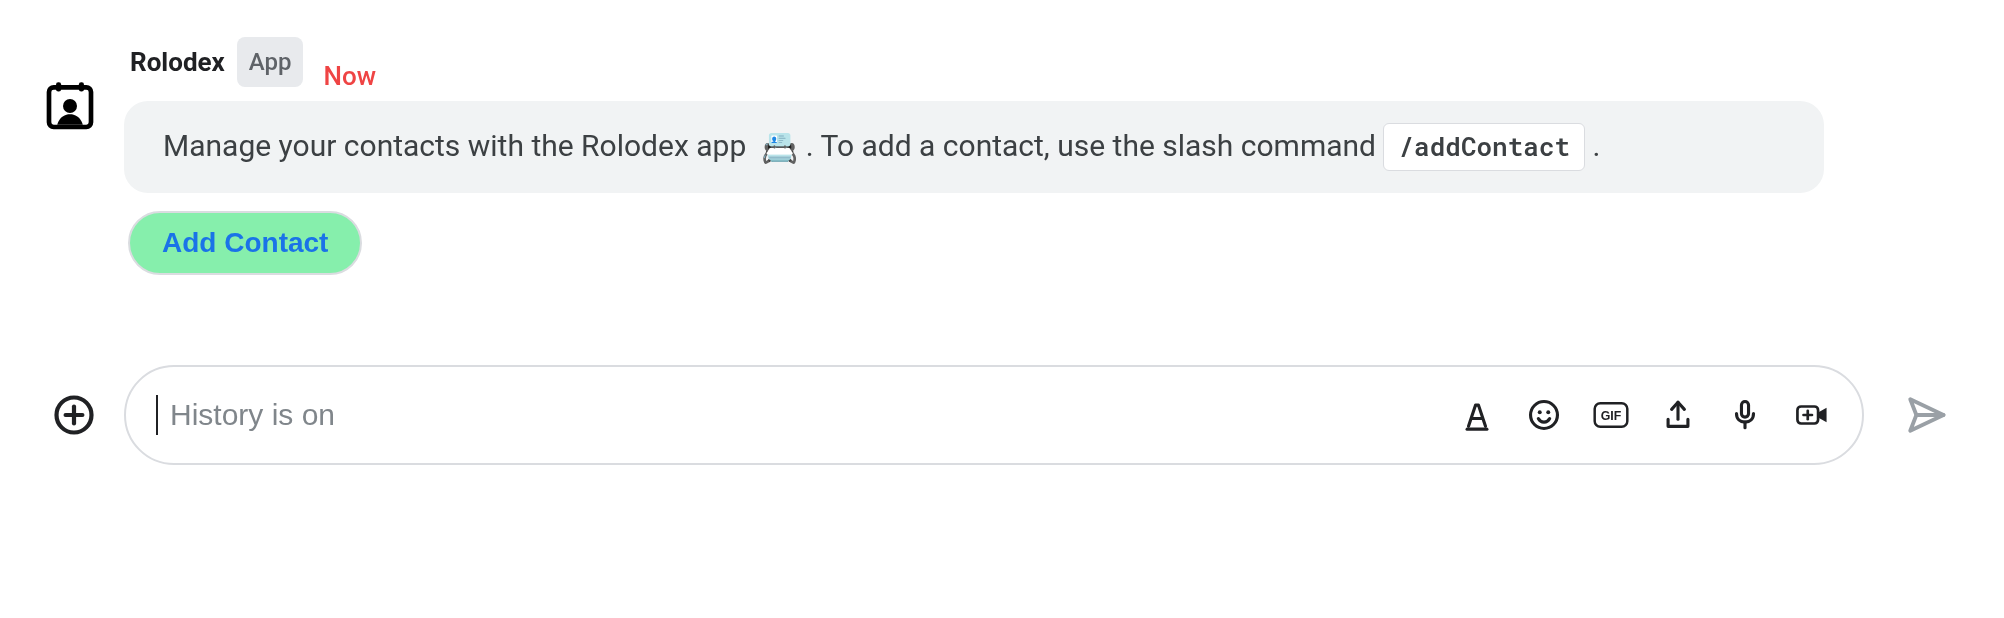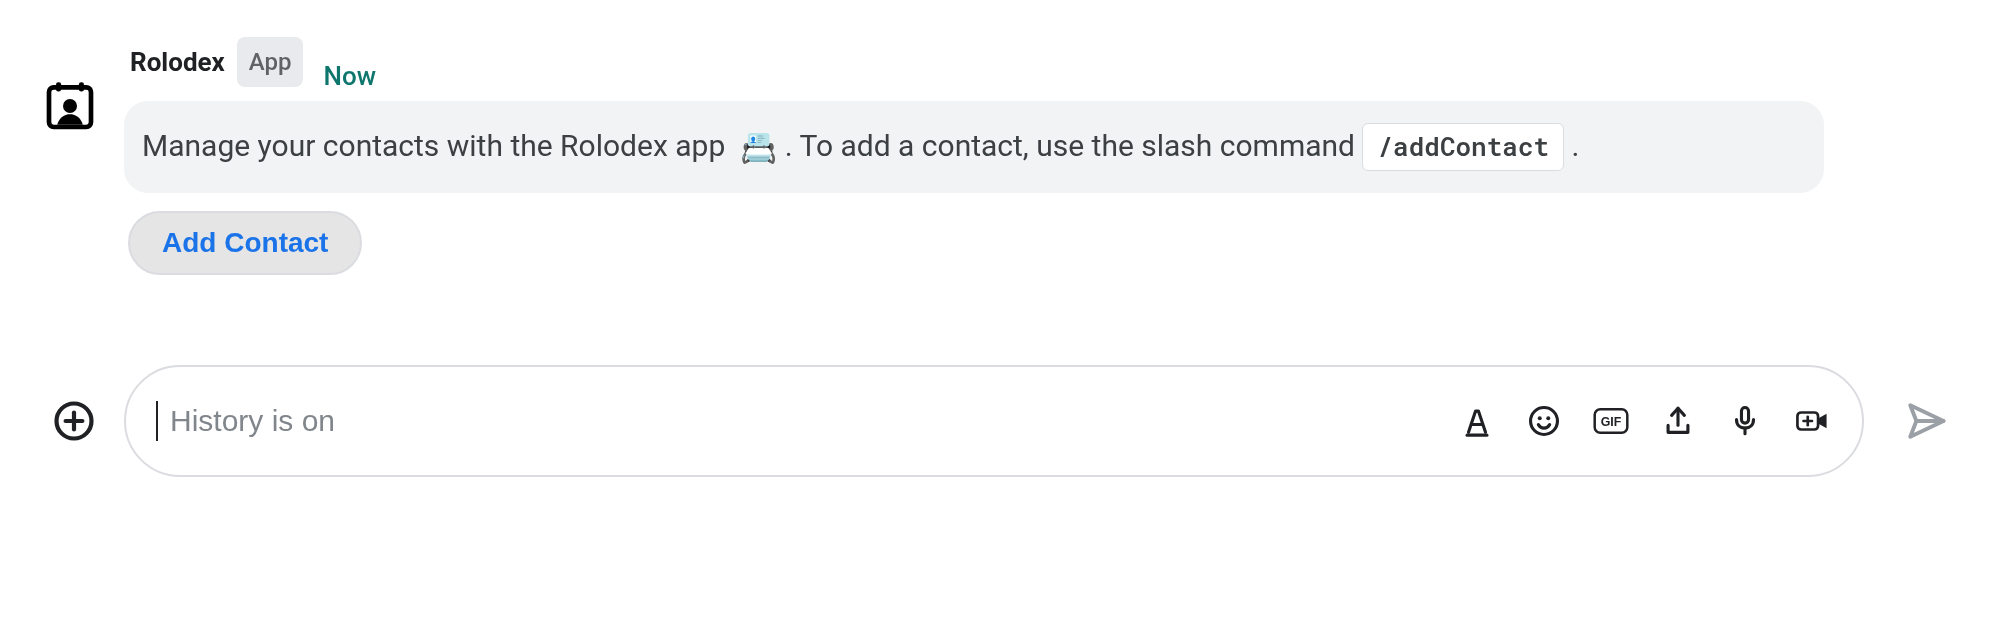--- a/index.html
+++ b/index.html
@@ -43,31 +43,31 @@
     .sender-name { font-weight: 700; color: #202124; }
     .sender-badge {
       background: #e8eaed;
       color: #5f6368;
       border-radius: 8px;
       padding: 11px 12px;
       font-size: 24px;
       font-weight: 500;
     }
     .sender-time {
-      color: #0f766e;
+      color: #ef4444;
       font-size: 26px;
       font-weight: 500;
       margin-left: 8px;
       margin-top: 29px;
     }
 
     .msg-bubble {
       background: #f1f3f4;
       border-radius: 24px;
-      padding: 22px 18px;
+      padding: 22px 39px;
       font-size: 30px;
       line-height: 1.45;
       color: #3c4043;
       max-width: 1700px;
     }
 
     .inline-text { }
 
     .inline-rolodex-icon {
       display: inline-flex;
@@ -92,21 +92,21 @@
     }
 
     .reply-chips {
       display: flex; gap: 16px;
       margin-top: 18px;
       padding-left: 4px;
     }
     .reply-chip {
       border: 2px solid #dadce0;
       border-radius: 999px;
-      background: #e5e5e5;
+      background: #86efac;
       color: #1a73e8;
       font-size: 28px;
       font-weight: 600;
       padding: 14px 32px;
       cursor: pointer;
     }
 
     
     .composer-row {
       display: flex; align-items: center; gap: 26px;
@@ -117,21 +117,21 @@
       display: inline-flex; align-items: center; justify-content: center;
       color: #202124; cursor: pointer;
       margin-left: 10px;
     }
     .plus-btn svg { width: 42px; height: 42px; }
 
     .composer-input-wrap {
       flex: 1;
       border: 2px solid #dadce0;
       border-radius: 999px;
-      height: 112px;
+      height: 100px;
       display: flex; align-items: center;
       padding: 0 32px 0 30px;
       gap: 10px;
       max-width: 1740px;
     }
 
     .composer-input {
       flex: 1;
       border: none; outline: none;
       font-size: 30px;

